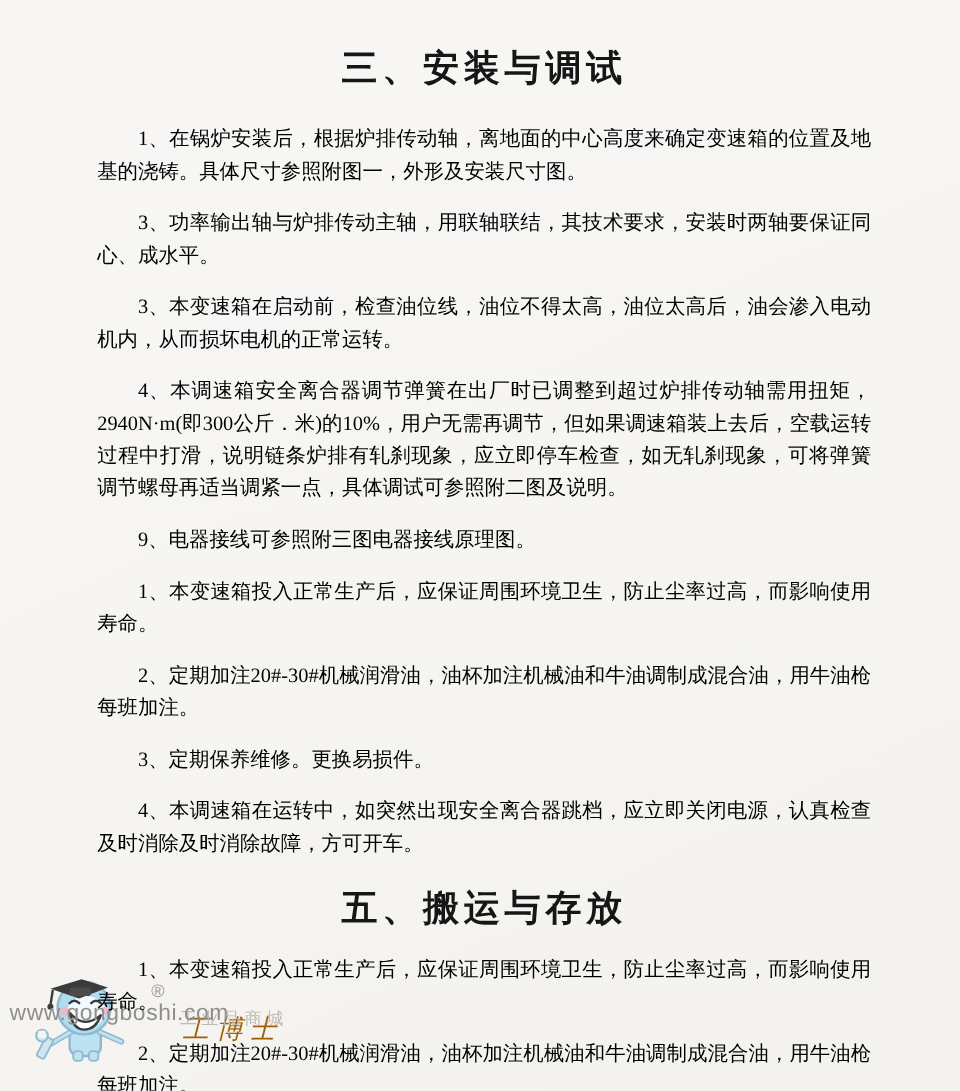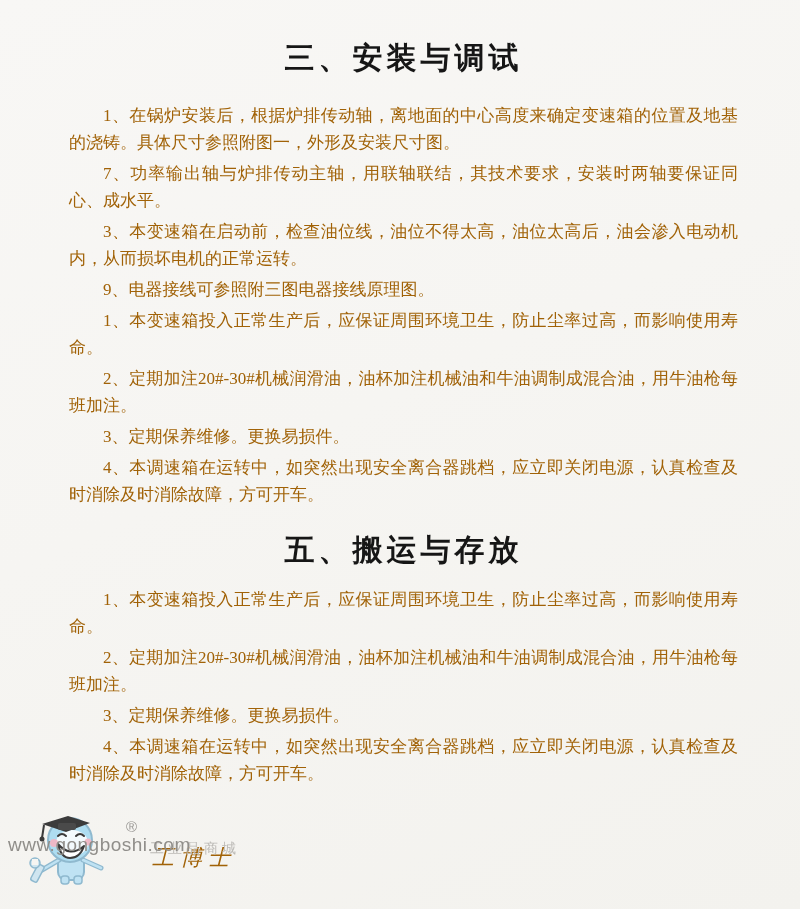--- a/index.html
+++ b/index.html
@@ -21,24 +21,24 @@
     font-size:30px;line-height:40px;
     letter-spacing:4px;
     color:#161616;
     text-align:center;
     margin:0 0 24px 0;
   }
   #sec4-title{margin-top:26px;margin-bottom:14px;}
   #sec5-title{margin-top:22px;margin-bottom:16px;text-align:center;}
   .body-par{
     font-size:17px;line-height:27px;
-    color:#a16207;
+    color:#000000;
     text-align:justify;
     text-indent:2em;
-    margin:4px;
+    margin:16px;
   }
   
   .watermark{position:absolute;left:0;top:0;z-index:1;width:800px;height:909px;pointer-events:none;}
   .mascot-wrap{position:absolute;left:6px;top:814px;width:150px;height:70px;}
   .reg-mark{
     position:absolute;left:126px;top:818px;
     font-family:"Liberation Sans",sans-serif;
     font-size:15px;color:#9a9895;
   }
   .brand-name{
@@ -107,22 +107,23 @@
   <div class="brand-name">工博士</div>
   <div class="brand-sub">工业品商城</div>
   <div class="brand-url">www.gongboshi.com</div>
 </div>
 
 <div class="page">
 
   <section>
     <h2 class="sec-title" id="sec3-title">三、安装与调试</h2>
     <p class="body-par">1、在锅炉安装后，根据炉排传动轴，离地面的中心高度来确定变速箱的位置及地基的浇铸。具体尺寸参照附图一，外形及安装尺寸图。</p>
-    <p class="body-par">7、功率输出轴与炉排传动主轴，用联轴联结，其技术要求，安装时两轴要保证同心、成水平。</p>
+    <p class="body-par">3、功率输出轴与炉排传动主轴，用联轴联结，其技术要求，安装时两轴要保证同心、成水平。</p>
     <p class="body-par">3、本变速箱在启动前，检查油位线，油位不得太高，油位太高后，油会渗入电动机内，从而损坏电机的正常运转。</p>
+    <p class="body-par">4、本调速箱安全离合器调节弹簧在出厂时已调整到超过炉排传动轴需用扭矩，2940N·m(即300公斤．米)的10%，用户无需再调节，但如果调速箱装上去后，空载运转过程中打滑，说明链条炉排有轧刹现象，应立即停车检查，如无轧刹现象，可将弹簧调节螺母再适当调紧一点，具体调试可参照附二图及说明。</p>
     <p class="body-par">9、电器接线可参照附三图电器接线原理图。</p>
   </section>
 
   <section>
     <p class="body-par">1、本变速箱投入正常生产后，应保证周围环境卫生，防止尘率过高，而影响使用寿命。</p>
     <p class="body-par">2、定期加注20#-30#机械润滑油，油杯加注机械油和牛油调制成混合油，用牛油枪每班加注。</p>
     <p class="body-par">3、定期保养维修。更换易损件。</p>
     <p class="body-par">4、本调速箱在运转中，如突然出现安全离合器跳档，应立即关闭电源，认真检查及时消除及时消除故障，方可开车。</p>
   </section>
 

